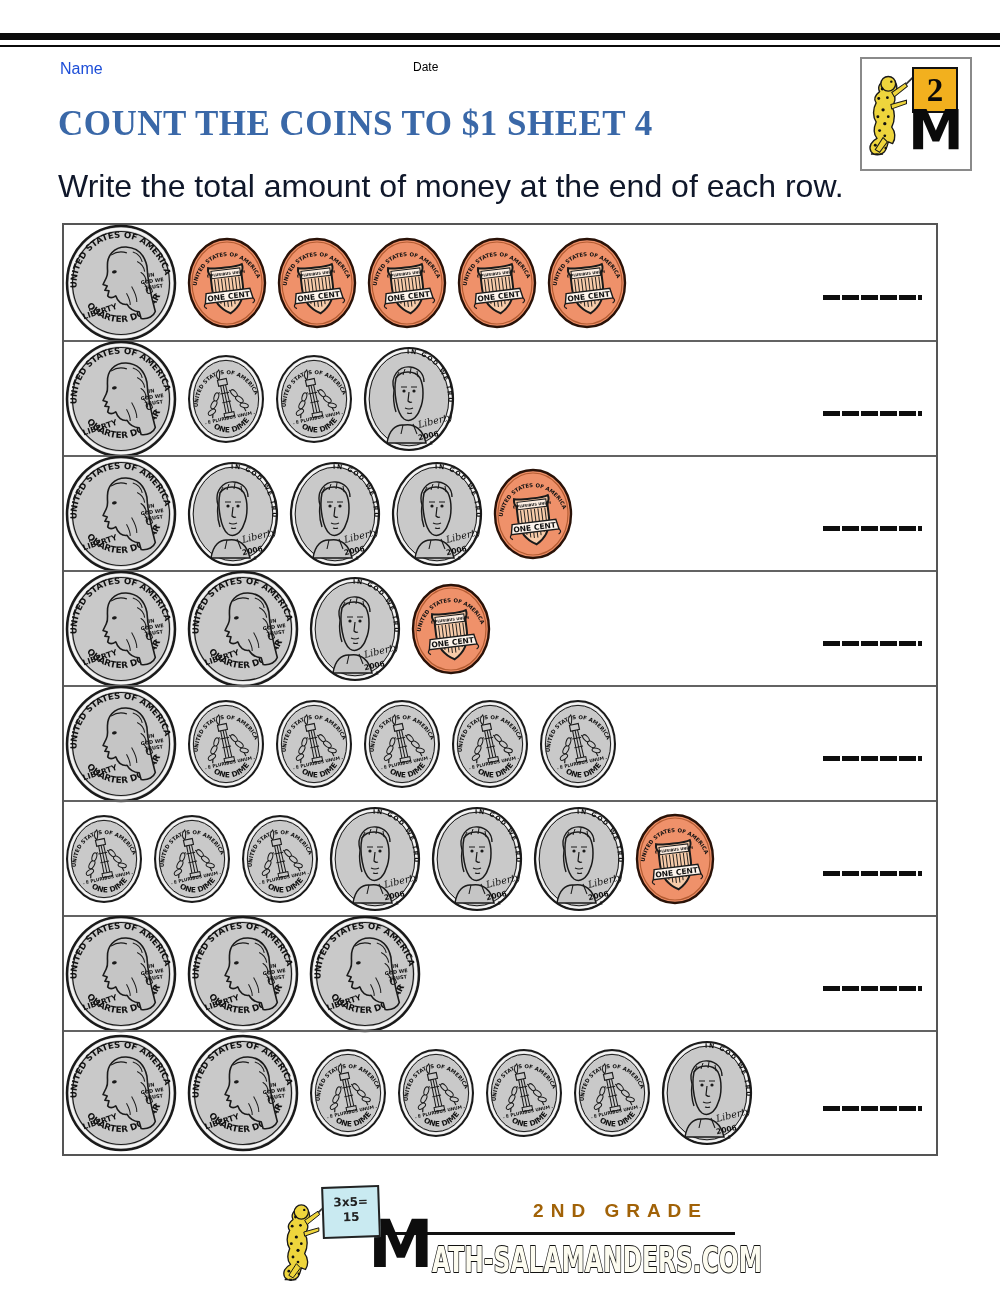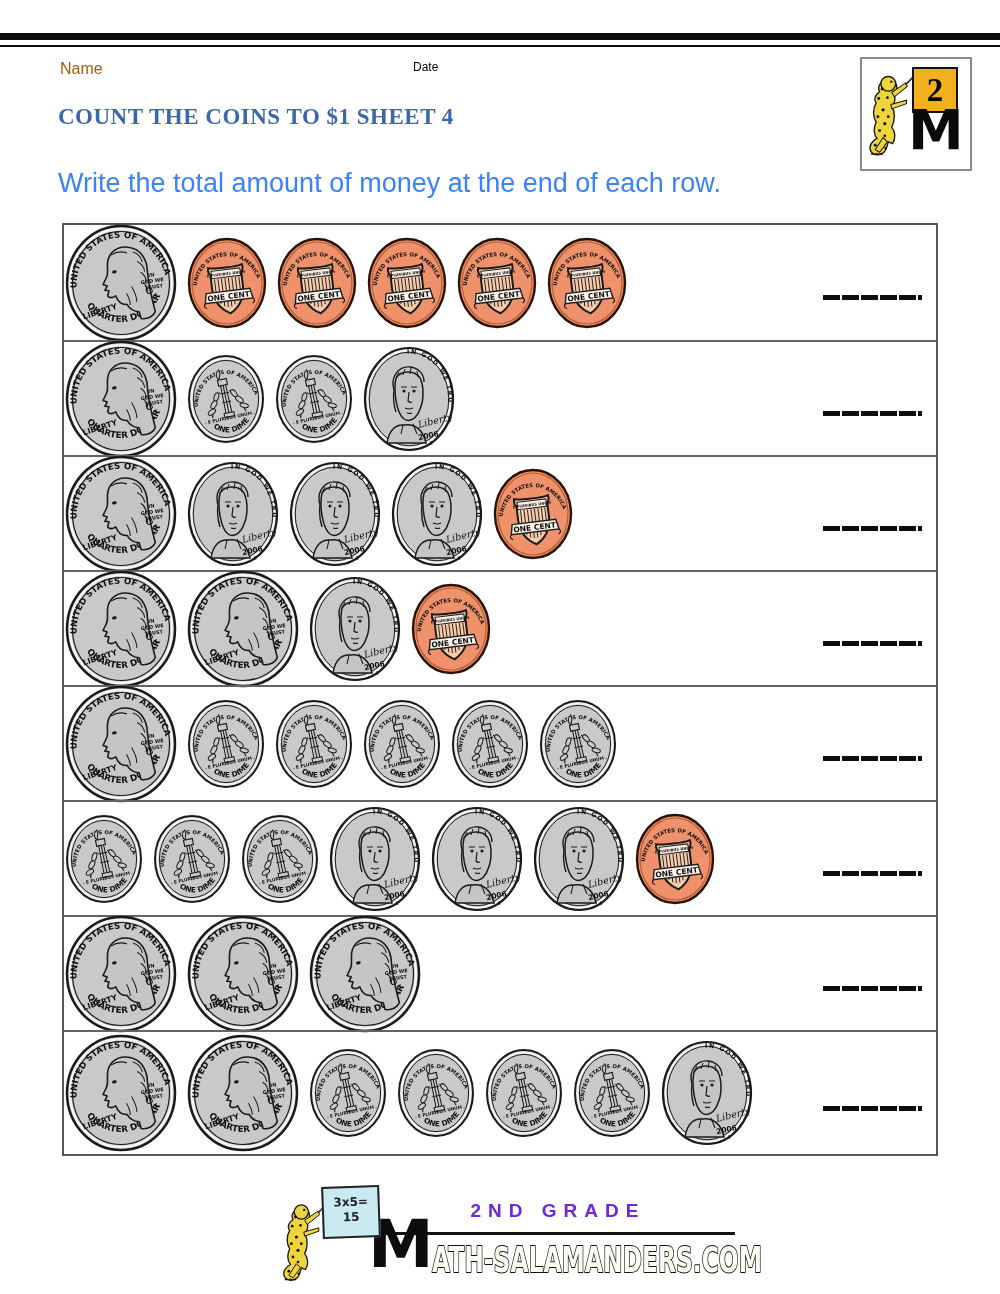--- a/index.html
+++ b/index.html
@@ -1,51 +1,51 @@
 <!DOCTYPE html>
 <html><head>
 <meta charset="utf-8">
 <style>
   html,body{margin:0;padding:0;}
   body{width:1000px;height:1294px;position:relative;background:#ffffff;
        font-family:"Liberation Sans",sans-serif;overflow:hidden;}
   .top-bar1{position:absolute;top:33px;left:0;width:1000px;height:7px;background:#0b0b0b;}
   .top-bar2{position:absolute;top:45px;left:0;width:1000px;height:2px;background:#0b0b0b;}
-  .name-label{position:absolute;top:60px;left:60px;font-size:16px;color:#a16207;}
+  .name-label{position:absolute;top:60px;left:60px;font-size:16px;color:#1d4ed8;}
   .date-label{position:absolute;top:60px;left:413px;font-size:12px;color:#000;}
   .grade-logo{position:absolute;top:57px;left:860px;width:112px;height:114px;border:2px solid #8a8a8a;
        background:#fff;box-sizing:border-box;}
   .grade-square{position:absolute;left:50px;top:8px;width:46px;height:46px;background:#F2B01E;
        border:2px solid #111;box-sizing:border-box;text-align:center;
        font-family:"Liberation Serif",serif;font-weight:bold;font-size:33px;line-height:42px;color:#0a0a0a;}
   .grade-m{position:absolute;left:46px;top:40px;font-size:56px;font-weight:bold;color:#0a0a0a;
        font-family:"DejaVu Sans",sans-serif;line-height:1.1;}
   .logo-salamander{position:absolute;left:2px;top:10px;}
   .page-title{position:absolute;top:104px;left:58px;font-family:"Liberation Serif",serif;
-       font-size:23px;font-weight:600;color:#3A68A8;letter-spacing:0.5px;white-space:nowrap;text-align:center;}
-  .instruction{position:absolute;top:168px;left:58px;font-size:27px;color:#3b82f6;white-space:nowrap;}
+       font-size:35px;font-weight:600;color:#3A68A8;letter-spacing:0.5px;white-space:nowrap;text-align:center;}
+  .instruction{position:absolute;top:168px;left:58px;font-size:32px;color:#0f172a;white-space:nowrap;}
   .worksheet{position:absolute;top:223px;left:62px;width:876px;border:2px solid #555;
        box-sizing:border-box;background:#fff;}
   .coin-row{position:relative;height:115px;display:flex;align-items:center;gap:10px;
        padding-left:1px;box-sizing:border-box;}
   .coin-row + .coin-row{border-top:2px solid #636363;}
   .coin-row:last-child{height:124px;}
   .coin{flex:0 0 auto;}
   .answer-blank{position:absolute;right:14px;top:61%;width:99px;height:5px;
        background:repeating-linear-gradient(90deg,#0e0e0e 0 17px,#ffffff 17px 19px);}
   .footer{position:absolute;left:278px;top:1186px;width:470px;height:106px;}
   .footer-salamander{position:absolute;left:0;top:12px;}
   .whiteboard{position:absolute;left:44px;top:0;width:58px;height:52px;background:#C9EAF1;
        border:2px solid #222;box-sizing:border-box;transform:rotate(-2deg);
        font-family:"DejaVu Sans",sans-serif;font-size:12px;font-weight:bold;text-align:center;
        line-height:1.25;padding-top:7px;color:#222;z-index:3;}
   .footer-m{position:absolute;left:90px;top:26px;font-size:66px;font-weight:900;color:#0d0d0d;
        font-family:"DejaVu Sans",sans-serif;line-height:1;z-index:2;}
-  .grade-line-text{position:absolute;left:130px;top:14px;width:300px;text-align:center;
-       font-size:19px;font-weight:bold;letter-spacing:7px;color:#6d28d9;}
+  .grade-line-text{position:absolute;left:130px;top:14px;width:300px;text-align:right;
+       font-size:19px;font-weight:bold;letter-spacing:7px;color:#a16207;}
   .footer-line{position:absolute;left:85px;top:46px;width:372px;border-top:3px solid #111;}
   .site-text-svg{position:absolute;left:152px;top:46px;}
   .defs-holder{position:absolute;width:0;height:0;overflow:hidden;}
 </style>
 </head>
 <body>
 
 <svg class="defs-holder" aria-hidden="true">
   <defs>
 

